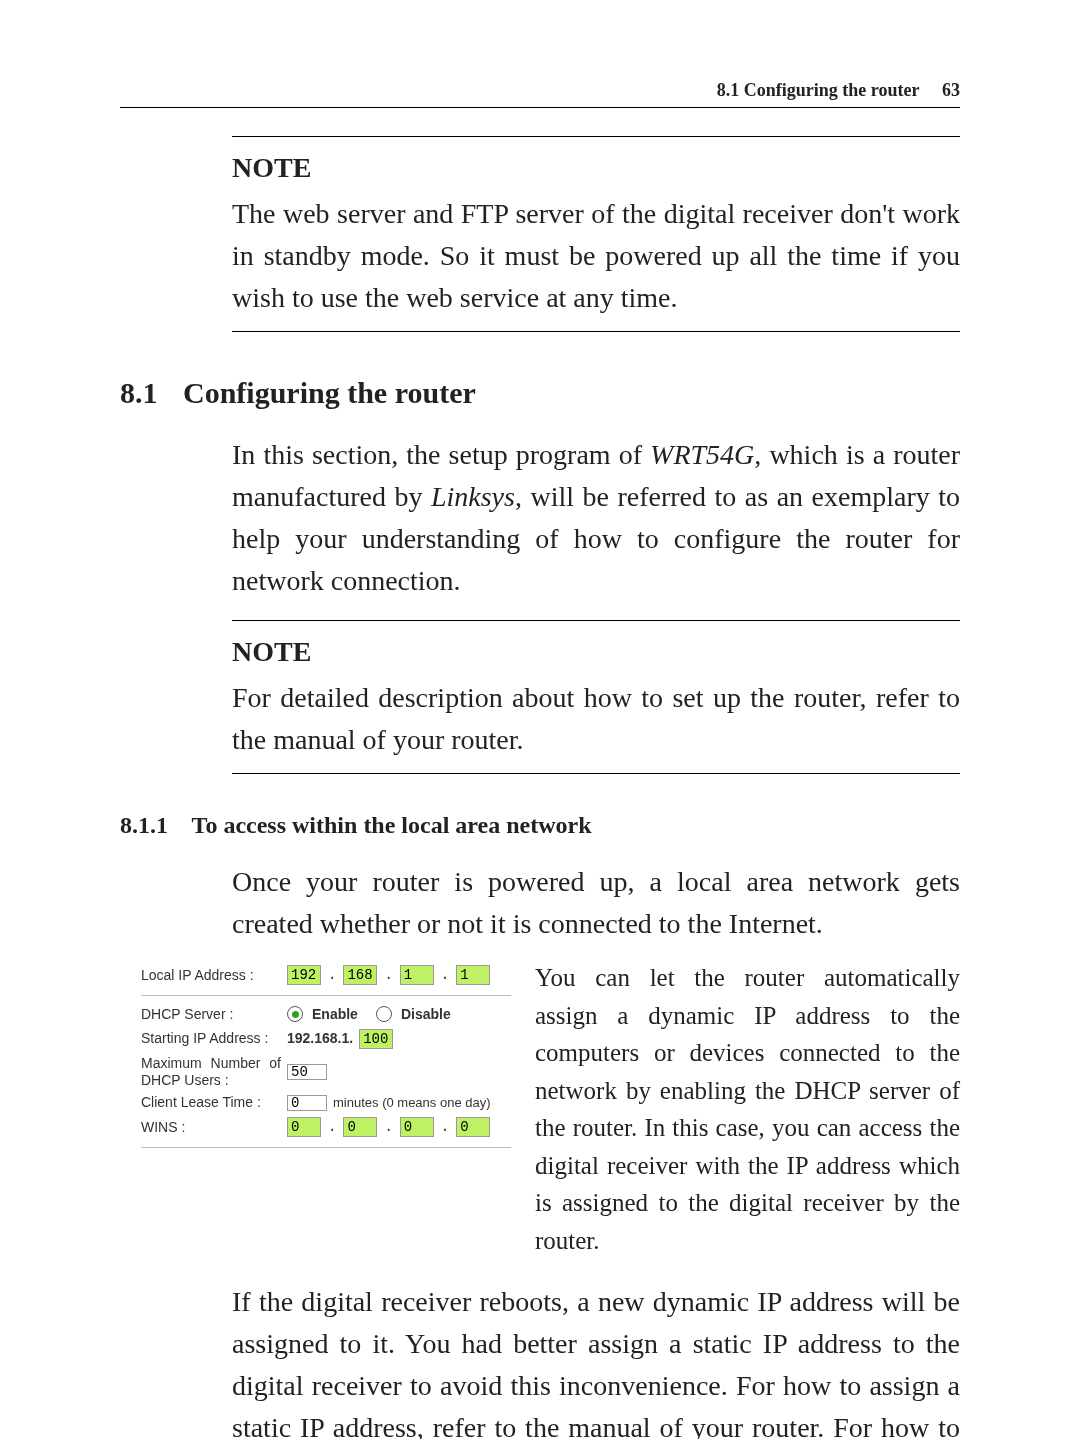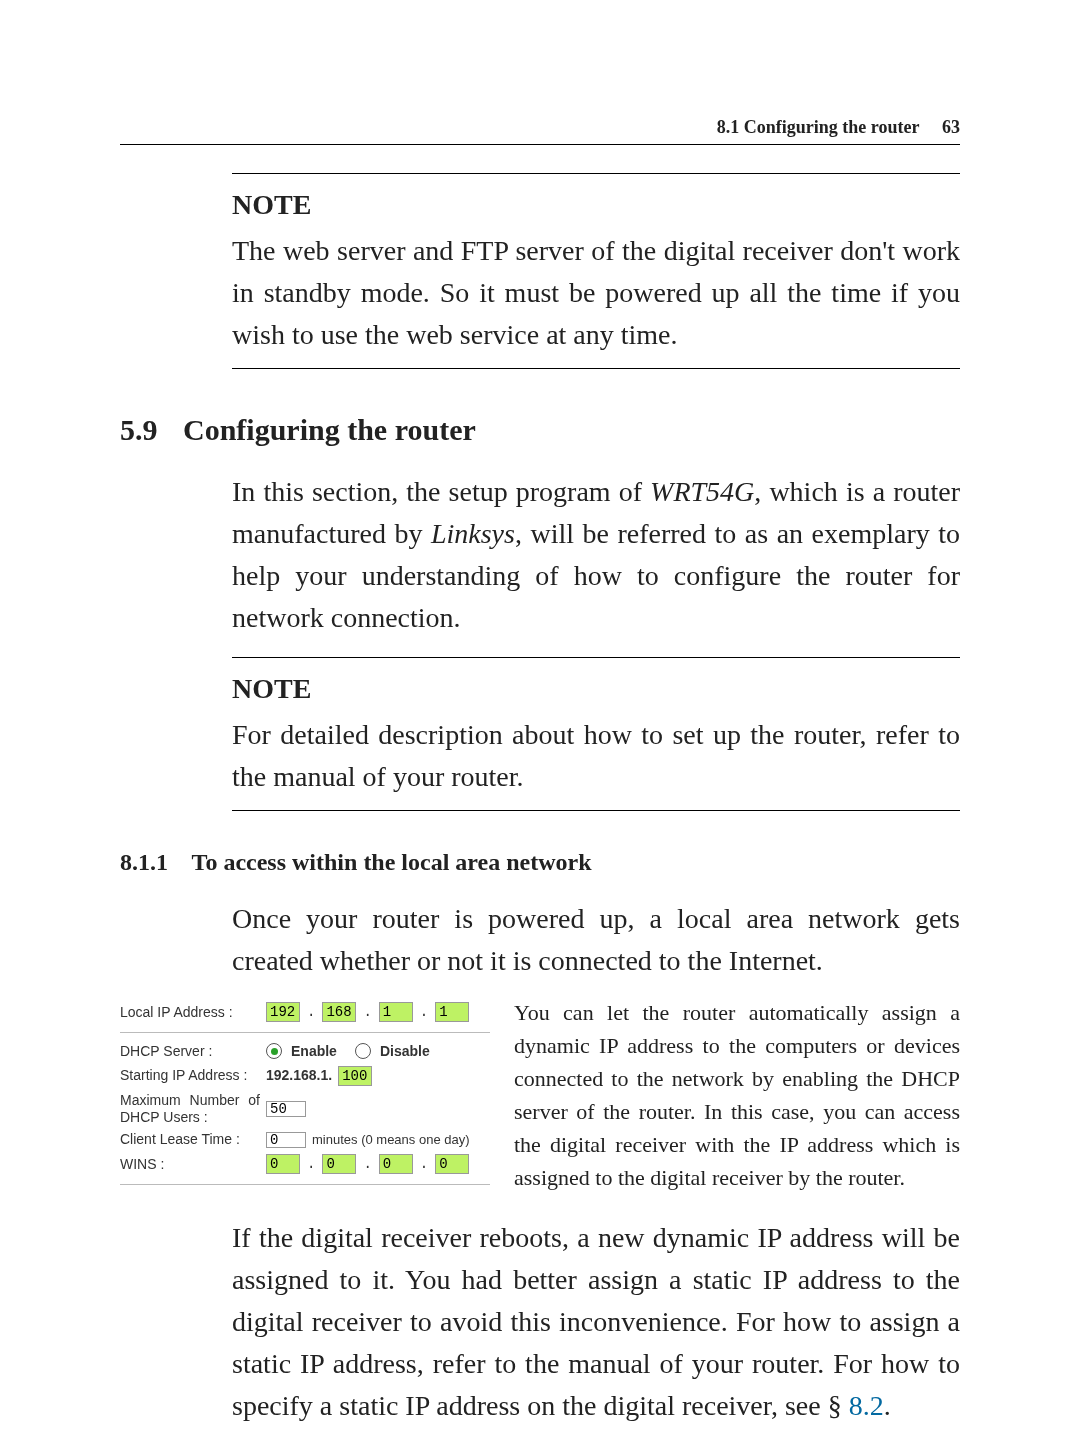--- a/index.html
+++ b/index.html
@@ -13,21 +13,20 @@
     width: 1080px;
     height: 1439px;
     box-sizing: border-box;
     padding: 80px 120px 80px 120px;
     position: relative;
   }
   .running-head {
     text-align: right;
     font-size: 18px;
     margin-bottom: 6px;
-    margin-top: 37px;
   }
   .running-head .bold { font-weight: 700; }
   .running-rule {
     border: none;
     border-top: 1px solid #000;
     margin: 0 0 28px 0;
   }
   .content-block {
     margin-left: 112px;
     font-size: 28px;
@@ -63,20 +62,21 @@
   h3.subsection-title .num { margin-right: 18px; }
   .italic { font-style: italic; }
   .link { color: #0369a1; }
 
   
   .router-row {
     display: flex;
     gap: 24px;
     margin-top: 14px;
     align-items: flex-start;
+    margin-left: 21px;
   }
   .router-panel {
     width: 370px;
     font-family: Arial, Helvetica, sans-serif;
     font-size: 14px;
     color: #333;
     line-height: 1.2;
     flex-shrink: 0;
   }
   .router-panel .prow {
@@ -148,21 +148,21 @@
     border: 1px solid #999;
     font-family: "Courier New", monospace;
     font-size: 14px;
     padding: 0 3px;
     box-sizing: border-box;
   }
   .router-panel .note-small {
     font-size: 13px;
   }
   .router-side-text {
-    font-size: 22px;
+    font-size: 25px;
     line-height: 1.5;
     text-align: justify;
     flex: 1;
   }
 </style>
 </head>
 <body>
 
 <div class="page">
 
@@ -174,21 +174,21 @@
   <hr class="running-rule">
 
   <div class="content-block">
     <hr class="note-rule">
     <div class="note-heading">NOTE</div>
     <div>The web server and FTP server of the digital receiver don't work in standby mode. So it must be powered up all the time if you wish to use the web service at any time.</div>
     <hr class="note-rule" style="margin-top:12px;">
   </div>
 
   <h2 class="section-title">
-    <span class="num">5.9</span>
+    <span class="num">8.1</span>
     <span>Configuring the router</span>
   </h2>
 
   <div class="content-block">
     <p style="margin:0 0 18px 0;">
       <span>In this section, the setup program of </span><span class="italic">WRT54G</span><span>, which is a router manufactured by </span><span class="italic">Linksys</span><span>, will be referred to as an exemplary to help your understanding of how to configure the router for network connection.</span>
     </p>
 
     <hr class="note-rule">
     <div class="note-heading">NOTE</div>

